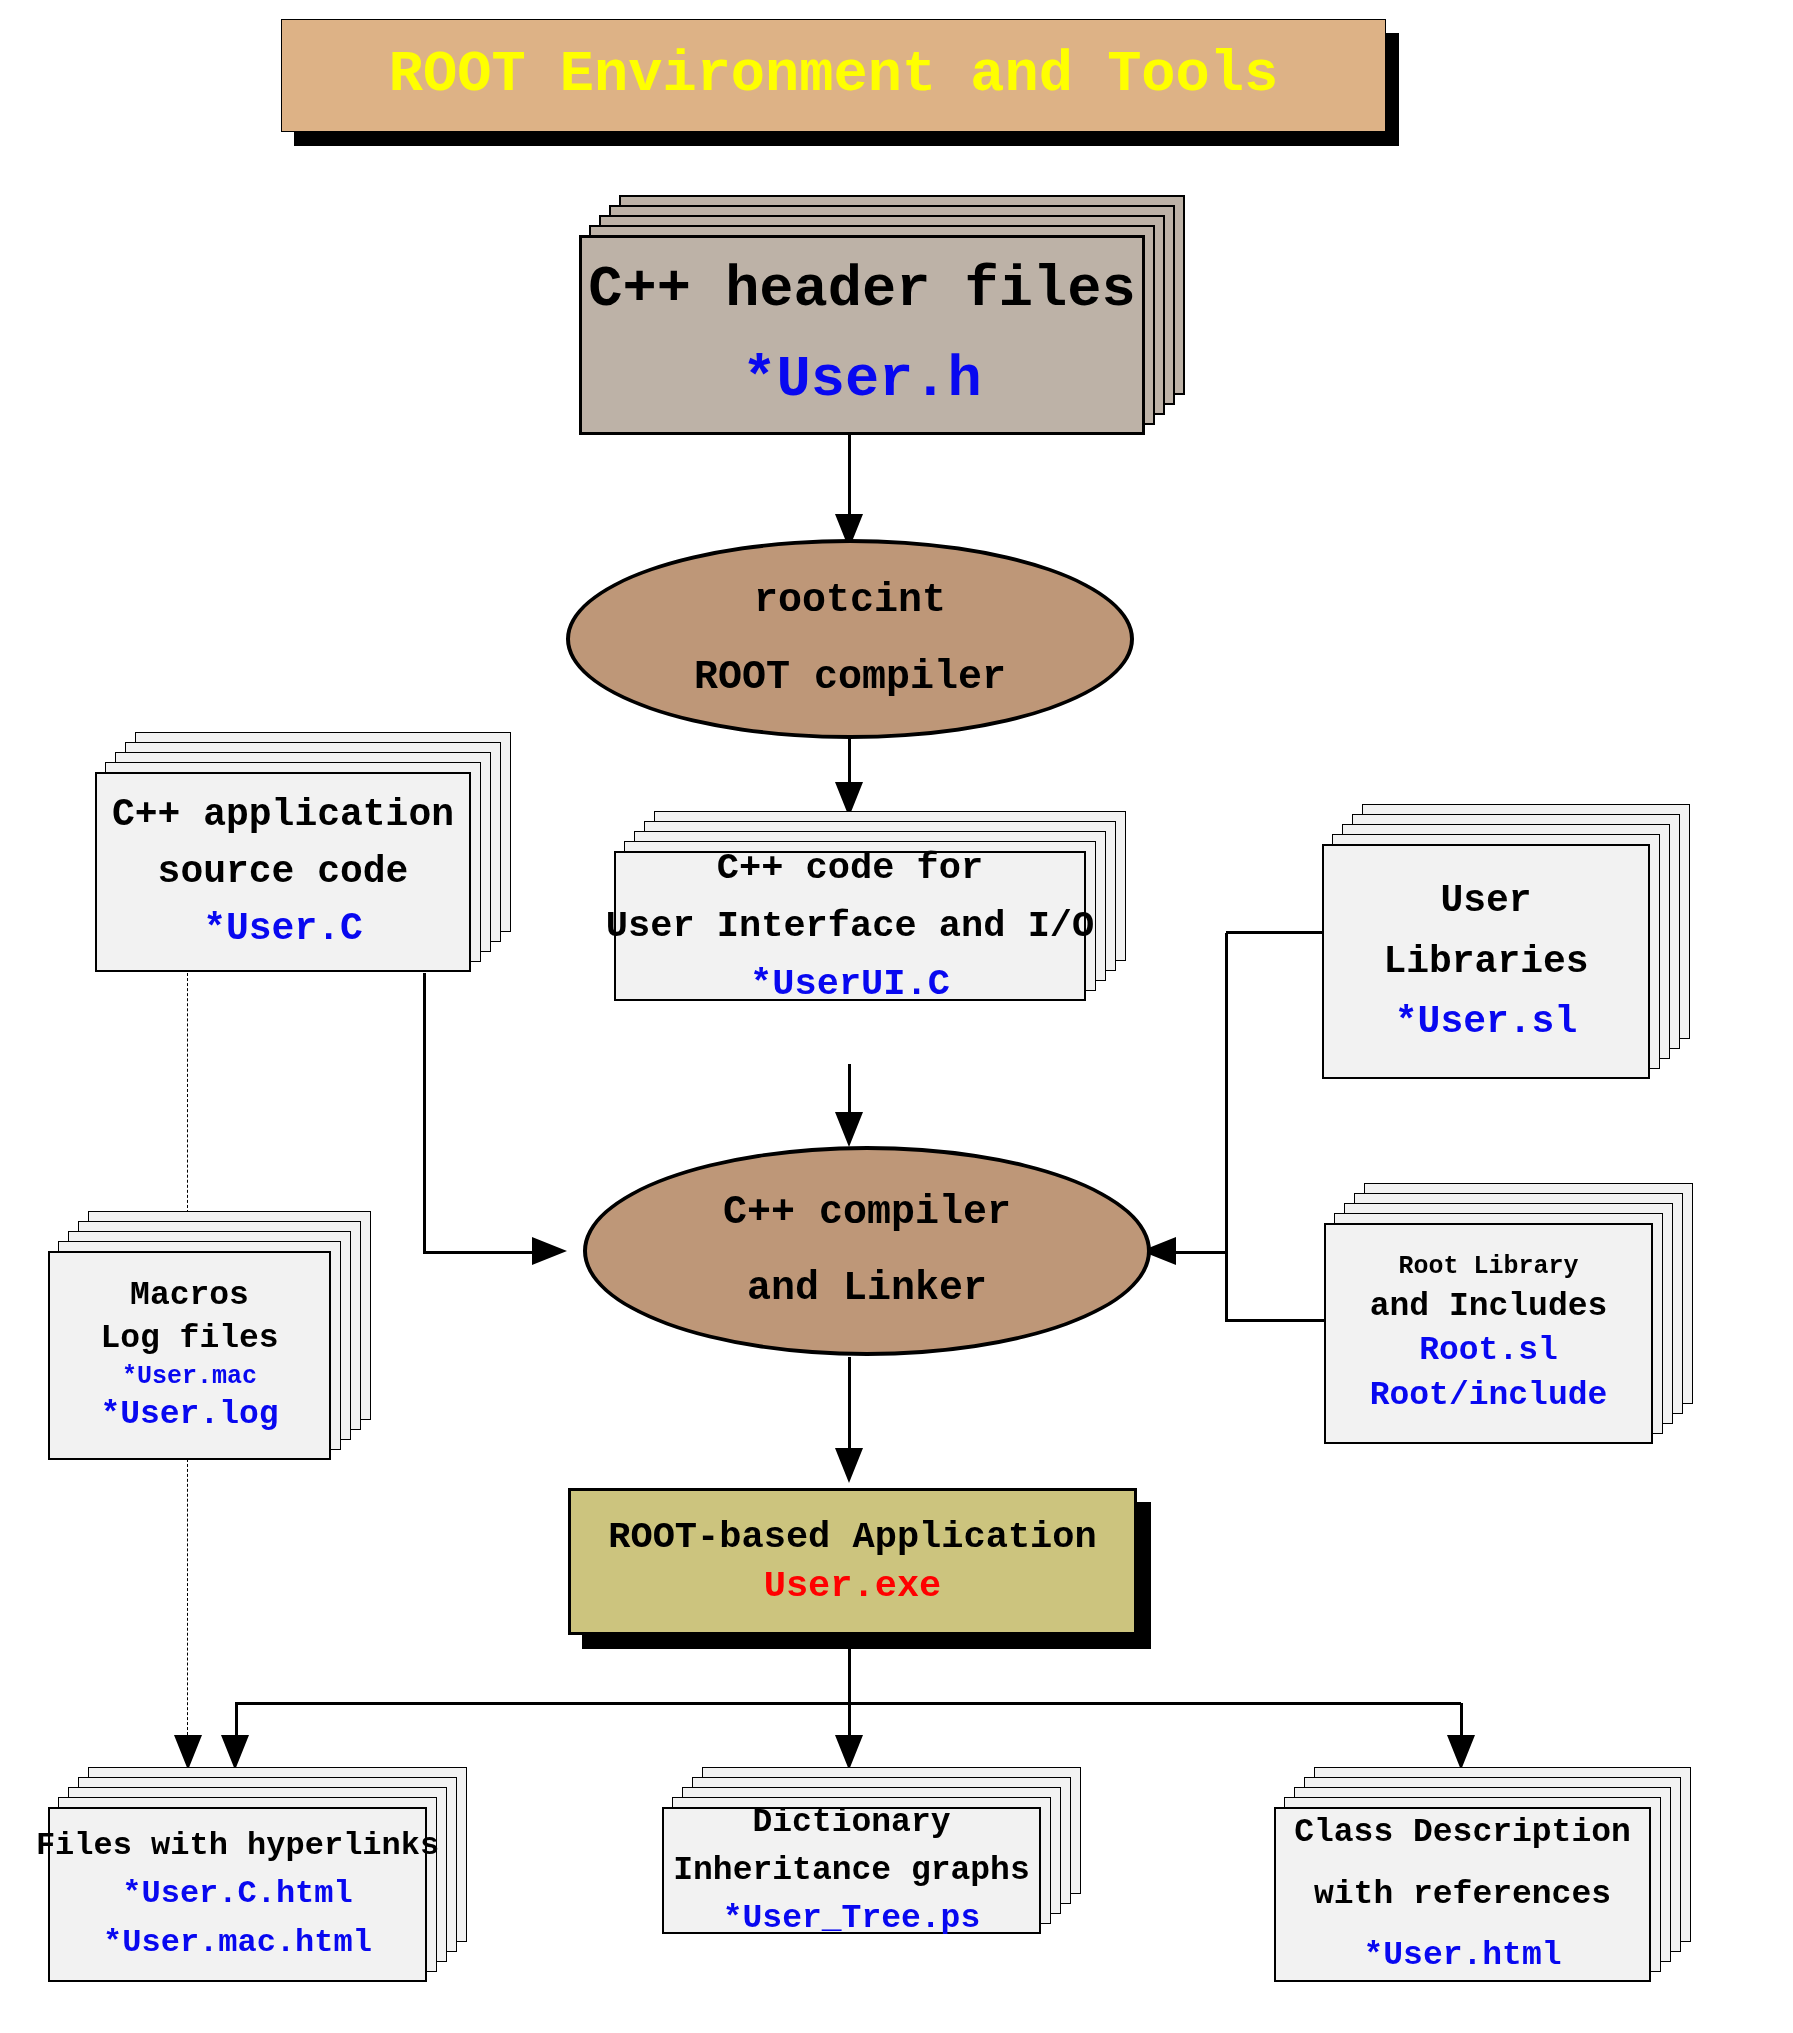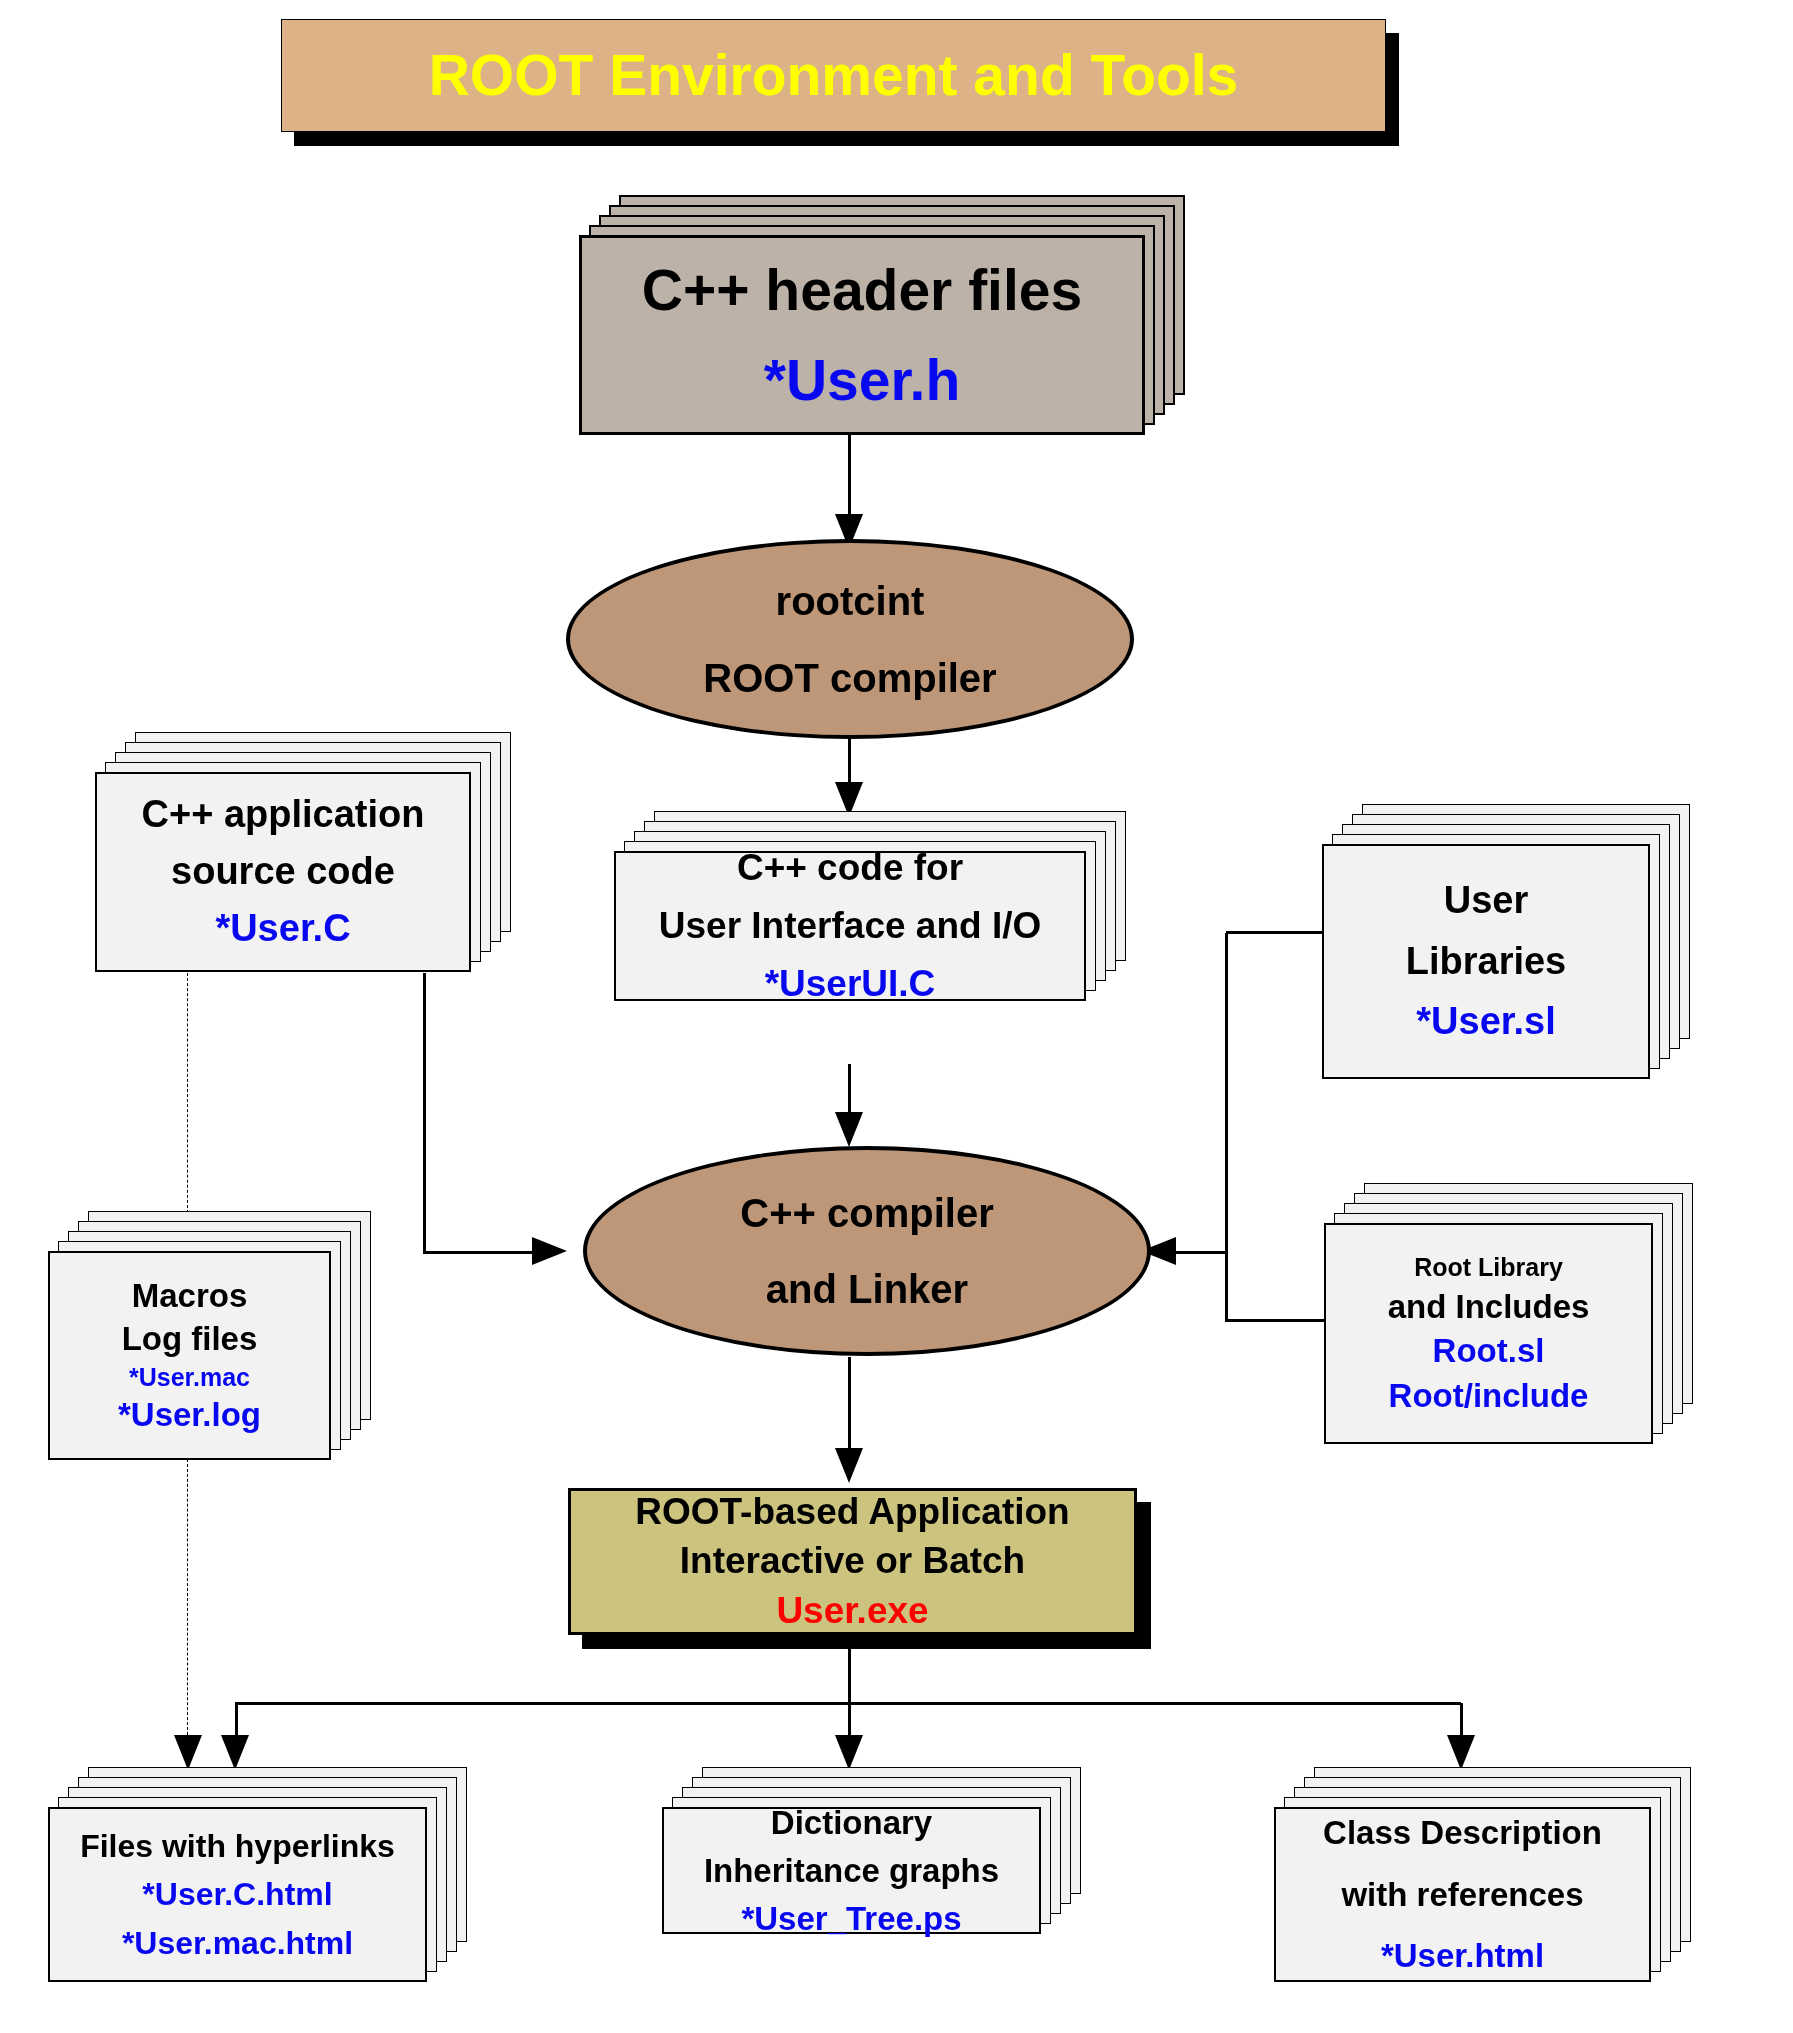--- a/index.html
+++ b/index.html
@@ -42,21 +42,21 @@
     display:flex; flex-direction:column; align-items:center; justify-content:center;
   }
 
   
   .plain {
     position:absolute; background:#CCC47E; border:3.3px solid #000;
     display:flex; flex-direction:column; align-items:center; justify-content:center;
   }
 
   
-  .ln { white-space:nowrap; line-height:1.2; color:#000; }
+  .ln { white-space:nowrap; line-height:1.2; color:#000;font-family:Liberation Mono, monospace; }
   .blue { color:#0808F0; }
   .red  { color:#FF0000; }
 
   
   .vl { position:absolute; width:2.5px;  background:#000; }
   .hl { position:absolute; height:2.5px; background:#000; }
   .vl.dash { width:0; background:none; border-left:1.7px dashed #000; }
   .ah-d { position:absolute; width:0; height:0;
           border-left:14px solid transparent; border-right:14px solid transparent;
           border-top:35px solid #000; }
@@ -188,21 +188,20 @@
     <div class="ln" style="font-size:33px">Macros</div>
     <div class="ln" style="font-size:33px">Log files</div>
     <div class="ln blue" style="font-size:25px">*User.mac</div>
     <div class="ln blue" style="font-size:33px">*User.log</div>
   </div>
 </div>
 
 <div class="shadow" style="left:582px;top:1502px;width:569px;height:147px"></div>
 <div class="plain" style="left:568px;top:1488px;width:569px;height:147px;gap:5px">
   <div class="ln" style="font-size:37px">ROOT-based Application</div>
-  <div class="ln" style="font-size:37px">Interactive or Batch</div>
   <div class="ln red" style="font-size:37px">User.exe</div>
 </div>
 
 <div class="stack white" style="left:48px;top:1807px;width:379px;height:175px">
   <i class="ly o4"></i>
     <i class="ly o3"></i>
     <i class="ly o2"></i>
     <i class="ly o1"></i>
   <div class="face" style="gap:10px">
     <div class="ln" style="font-size:32px">Files with hyperlinks</div>

